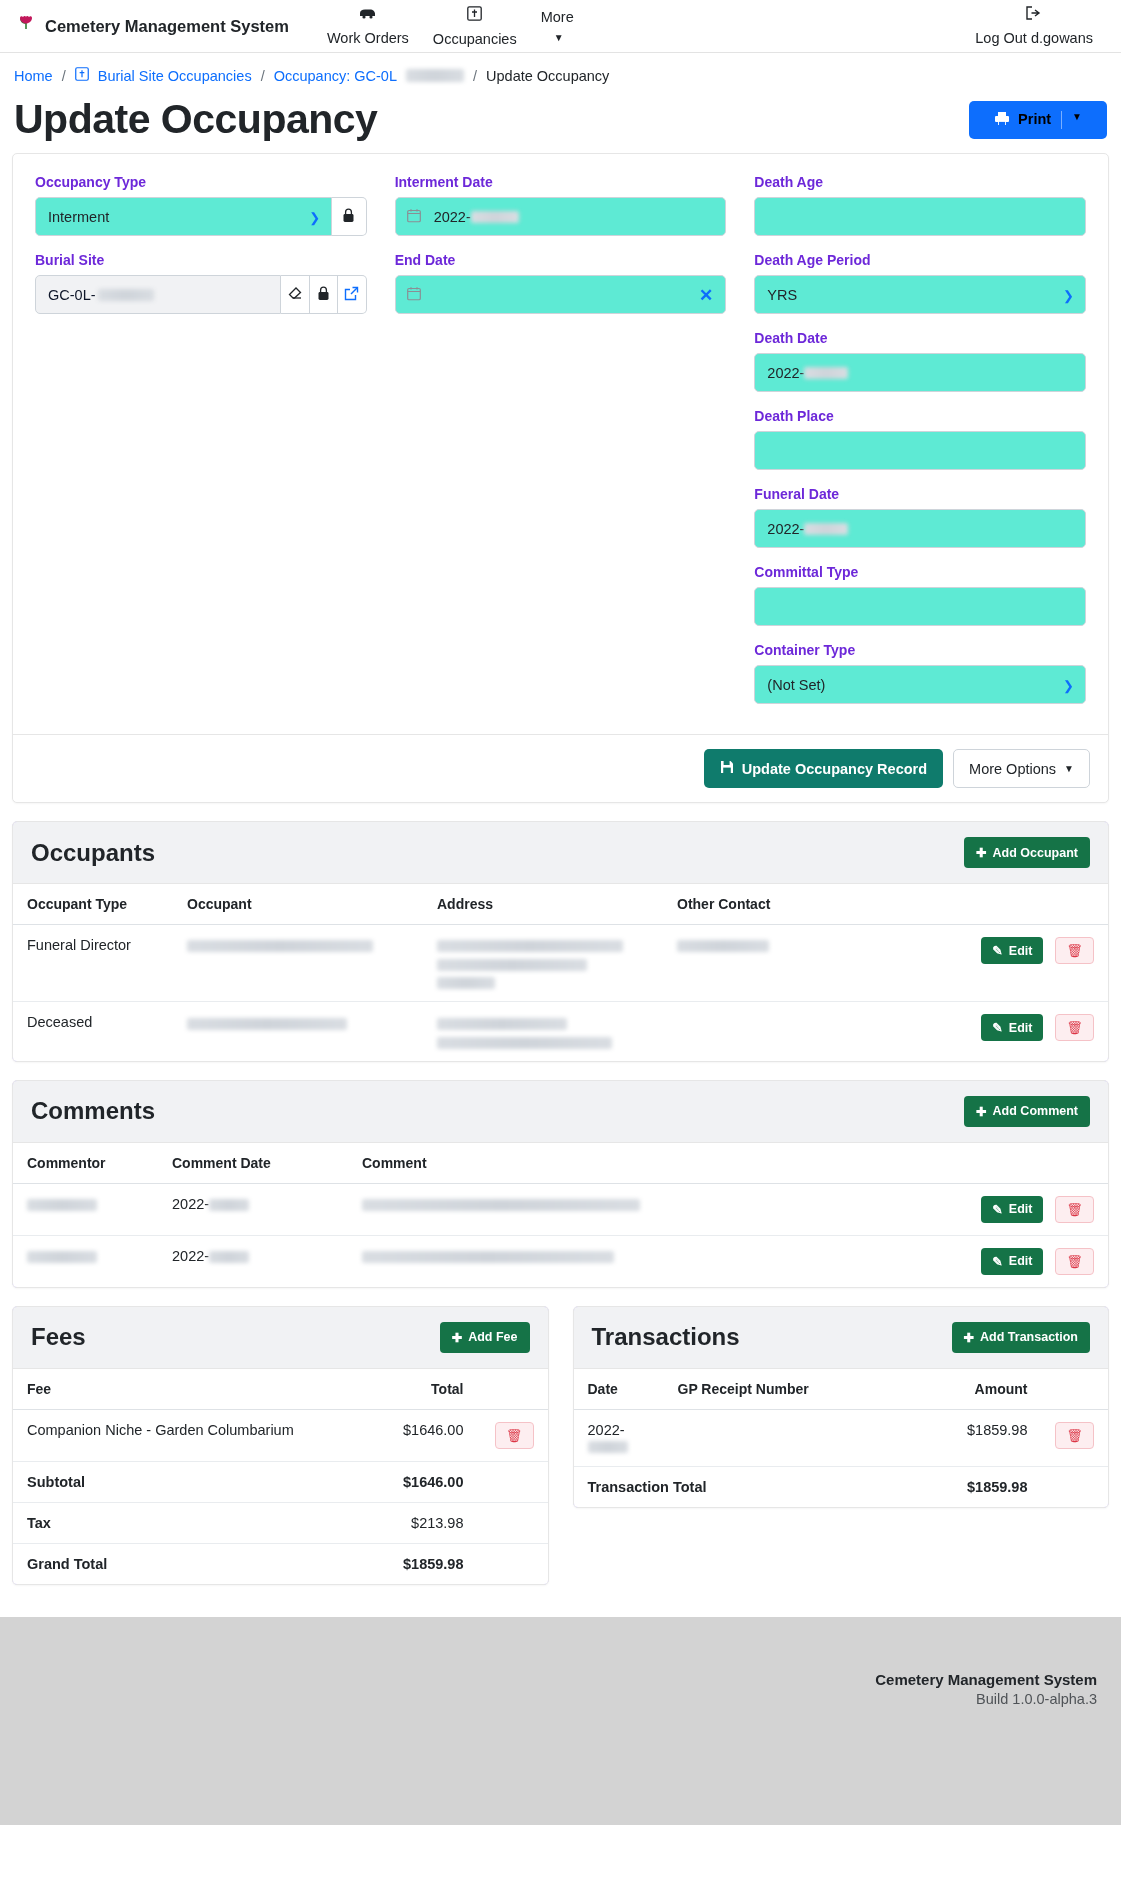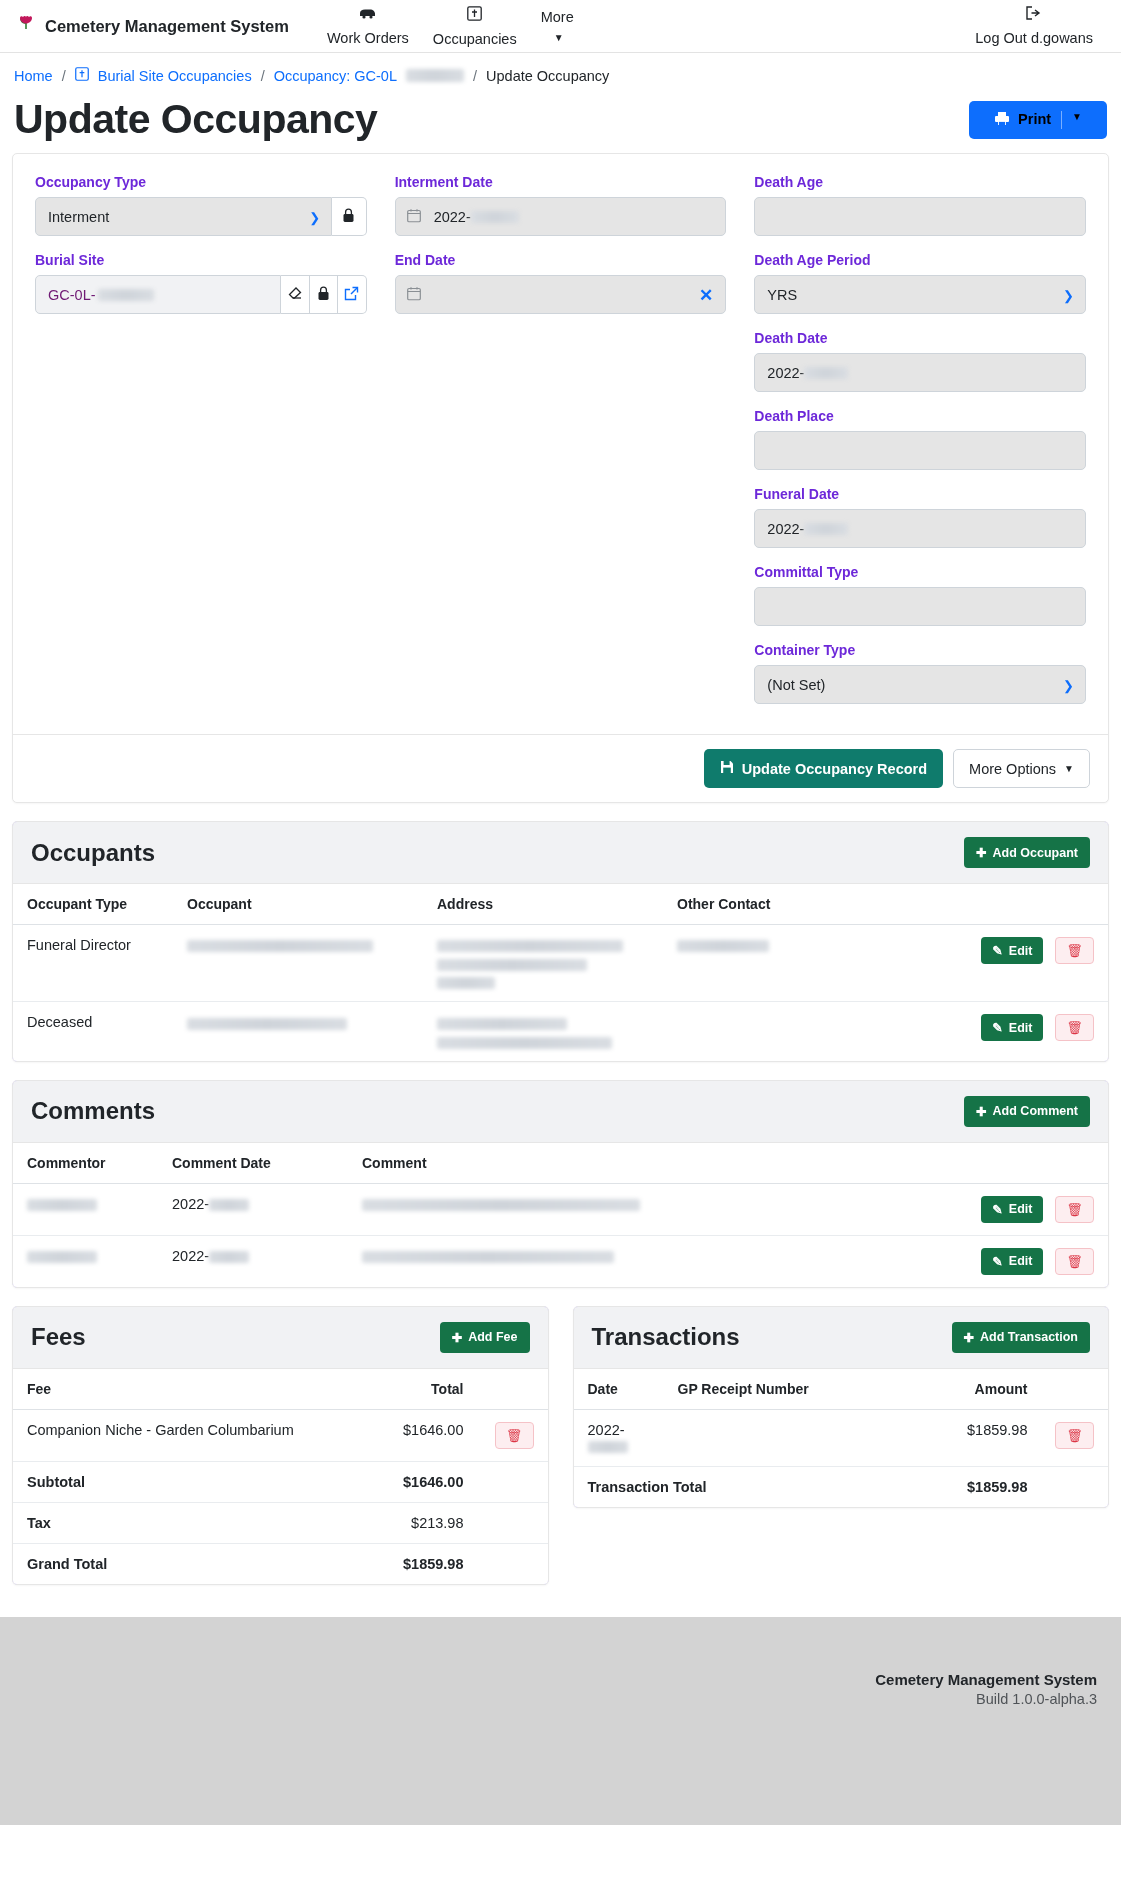--- a/index.html
+++ b/index.html
@@ -90,25 +90,25 @@
   }
   .col { display: flex; flex-direction: column; }
   .field { margin-bottom: 16px; }
   .field label {
     display:block; font-weight: bold; font-size: 14px;
     margin-bottom: 7px; color: #6d28d9;
   }
   .input {
     width: 100%; height: 39px;
     border: 1px solid #ced4da; border-radius: 5px;
-    background: #e5e5e5; padding: 6px 12px;
+    background: #5eead4; padding: 6px 12px;
     font-size: 14.5px; color: #212529;
     display: flex; align-items: center;
   }
-  .input.disabled { background: #f1f2f4; color: #701a75; }
+  .input.disabled { background: #f1f2f4; color: #0f172a; }
   .select {
     position: relative; padding-right: 32px;
   }
   .select .chev {
     position: absolute; right: 11px; top: 50%; transform: translateY(-50%);
     color: #0d6efd; font-size: 13px;
   }
   .input-group { display: flex; align-items: stretch; }
   .input-group .input { border-top-right-radius:0; border-bottom-right-radius:0; }
   .igbtn {

